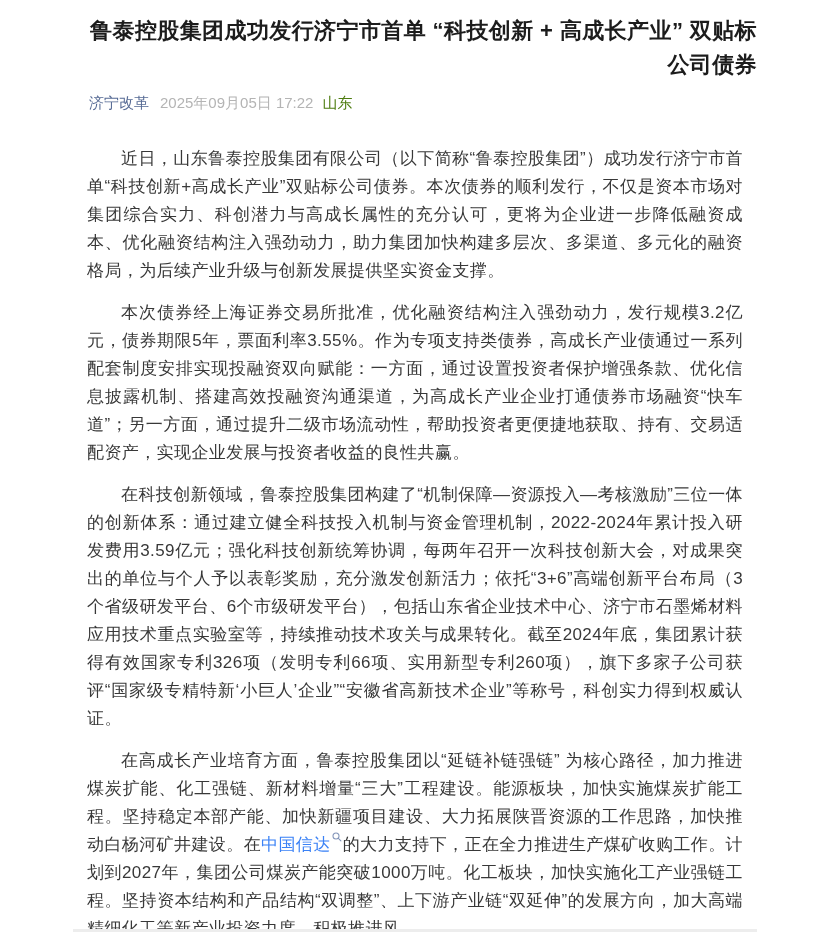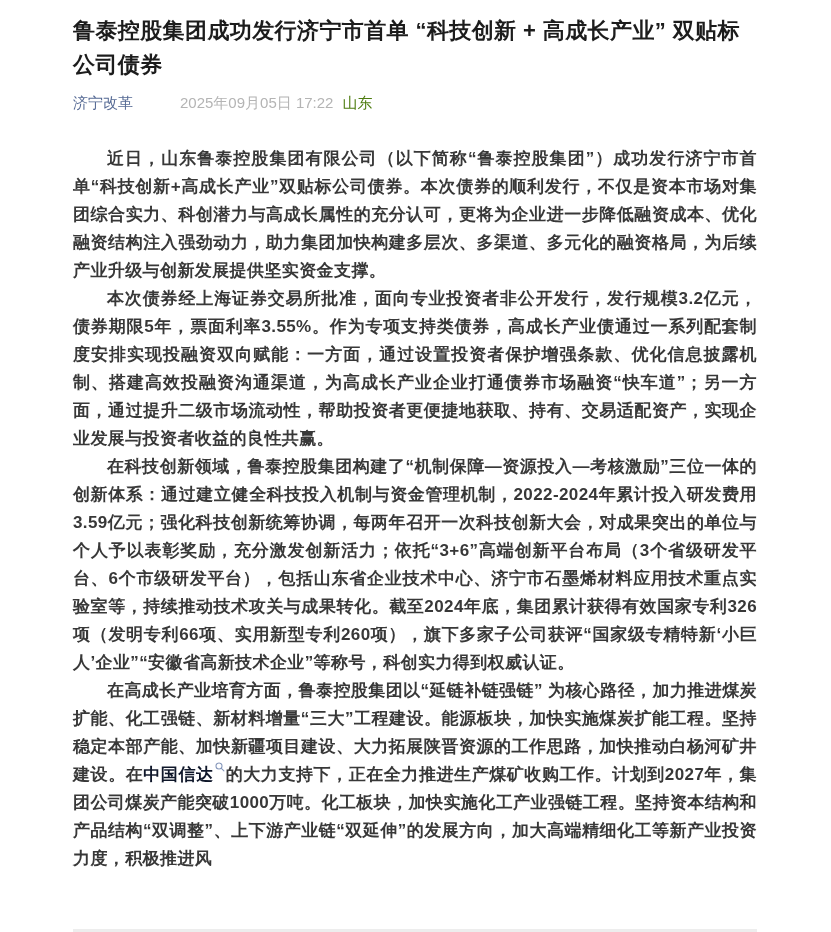--- a/index.html
+++ b/index.html
@@ -7,53 +7,53 @@
     width: 831px; height: 932px; overflow: hidden;
     font-family: "Liberation Sans", "DejaVu Sans", sans-serif;
   }
   .page {
     position: relative; box-sizing: border-box;
     width: 831px; height: 932px;
     padding: 14px 74px 0 73px; overflow: hidden;
   }
   .title {
     margin: 0; font-size: 22px; line-height: 34px; font-weight: 700;
-    color: #1c1c1c; letter-spacing: 0.4px; text-align: left;
+    color: #1c1c1c; letter-spacing: 0.4px; text-align: right;
   }
   .meta { margin-top: 11px; font-size: 15px; line-height: 20px; white-space: nowrap; }
-  .account { color: #576b95; margin-right: 11px; text-decoration: none; cursor: pointer; }
-  .datetime { color: #b4b4b4; margin-right: 9px; margin-left: 36px; }
+  .account { color: #576b95; margin-right: 11px; text-decoration: none; cursor: pointer; margin-left: 16px; }
+  .datetime { color: #b4b4b4; margin-right: 9px; }
   .location { color: #4d7c0f; }
   .article-body {
     margin-top: 32px; font-size: 17px; line-height: 28px;
     color: #383838; text-align: justify; letter-spacing: 0.4px;
   }
-  .article-body p { margin: 0; padding: 0; text-indent: 2em; font-weight: bold; }
-  .entity-link { color: #0f172a; text-decoration: none; cursor: pointer; }
+  .article-body p { margin: 14px; padding: 0; text-indent: 2em; }
+  .entity-link { color: #3b82f6; text-decoration: none; cursor: pointer; }
   .mag { position: relative; top: -1px; margin-left: 1px; margin-right: 1px; }
   .mag svg { display: inline-block; vertical-align: super; }
   .bottom-strip {
     position: absolute; left: 73px; right: 74px; bottom: 0; height: 3px;
     background: #ededed;
   }
 </style>
 </head>
 <body>
 
 <div class="page">
 
   <h1 class="title">鲁泰控股集团成功发行济宁市首单 “科技创新 + 高成长产业” 双贴标公司债券</h1>
 
   <div class="meta">
     <a class="account">济宁改革</a><span class="datetime">2025年09月05日 17:22</span><span class="location">山东</span>
   </div>
 
   <div class="article-body">
     <p>近日，山东鲁泰控股集团有限公司（以下简称“鲁泰控股集团”）成功发行济宁市首单“科技创新+高成长产业”双贴标公司债券。本次债券的顺利发行，不仅是资本市场对集团综合实力、科创潜力与高成长属性的充分认可，更将为企业进一步降低融资成本、优化融资结构注入强劲动力，助力集团加快构建多层次、多渠道、多元化的融资格局，为后续产业升级与创新发展提供坚实资金支撑。</p>
-    <p>本次债券经上海证券交易所批准，面向专业投资者非公开发行，发行规模3.2亿元，债券期限5年，票面利率3.55%。作为专项支持类债券，高成长产业债通过一系列配套制度安排实现投融资双向赋能：一方面，通过设置投资者保护增强条款、优化信息披露机制、搭建高效投融资沟通渠道，为高成长产业企业打通债券市场融资“快车道”；另一方面，通过提升二级市场流动性，帮助投资者更便捷地获取、持有、交易适配资产，实现企业发展与投资者收益的良性共赢。</p>
+    <p>本次债券经上海证券交易所批准，优化融资结构注入强劲动力，发行规模3.2亿元，债券期限5年，票面利率3.55%。作为专项支持类债券，高成长产业债通过一系列配套制度安排实现投融资双向赋能：一方面，通过设置投资者保护增强条款、优化信息披露机制、搭建高效投融资沟通渠道，为高成长产业企业打通债券市场融资“快车道”；另一方面，通过提升二级市场流动性，帮助投资者更便捷地获取、持有、交易适配资产，实现企业发展与投资者收益的良性共赢。</p>
     <p>在科技创新领域，鲁泰控股集团构建了“机制保障—资源投入—考核激励”三位一体的创新体系：通过建立健全科技投入机制与资金管理机制，2022-2024年累计投入研发费用3.59亿元；强化科技创新统筹协调，每两年召开一次科技创新大会，对成果突出的单位与个人予以表彰奖励，充分激发创新活力；依托“3+6”高端创新平台布局（3个省级研发平台、6个市级研发平台），包括山东省企业技术中心、济宁市石墨烯材料应用技术重点实验室等，持续推动技术攻关与成果转化。截至2024年底，集团累计获得有效国家专利326项（发明专利66项、实用新型专利260项），旗下多家子公司获评“国家级专精特新‘小巨人’企业”“安徽省高新技术企业”等称号，科创实力得到权威认证。</p>
     <p><span>在高成长产业培育方面，鲁泰控股集团以“延链补链强链” 为核心路径，加力推进煤炭扩能、化工强链、新材料增量“三大”工程建设。能源板块，加快实施煤炭扩能工程。坚持稳定本部产能、加快新疆项目建设、大力拓展陕晋资源的工作思路，加快推动白杨河矿井建设。在</span><a class="entity-link"><span>中国信达</span><span class="mag"><svg width="10" height="10" viewBox="0 0 11 11">
               <circle cx="4.4" cy="4.4" r="3.3" fill="none" stroke="#8496ba" stroke-width="1.2"></circle>
               <line x1="7.0" y1="7.0" x2="9.8" y2="9.8" stroke="#8496ba" stroke-width="1.2" stroke-linecap="round"></line>
             </svg></span></a><span>的大力支持下，正在全力推进生产煤矿收购工作。计划到2027年，集团公司煤炭产能突破1000万吨。化工板块，加快实施化工产业强链工程。坚持资本结构和产品结构“双调整”、上下游产业链“双延伸”的发展方向，加大高端精细化工等新产业投资力度，积极推进风</span></p>
   </div>
 
   <div class="bottom-strip"></div>
 
 </div>

